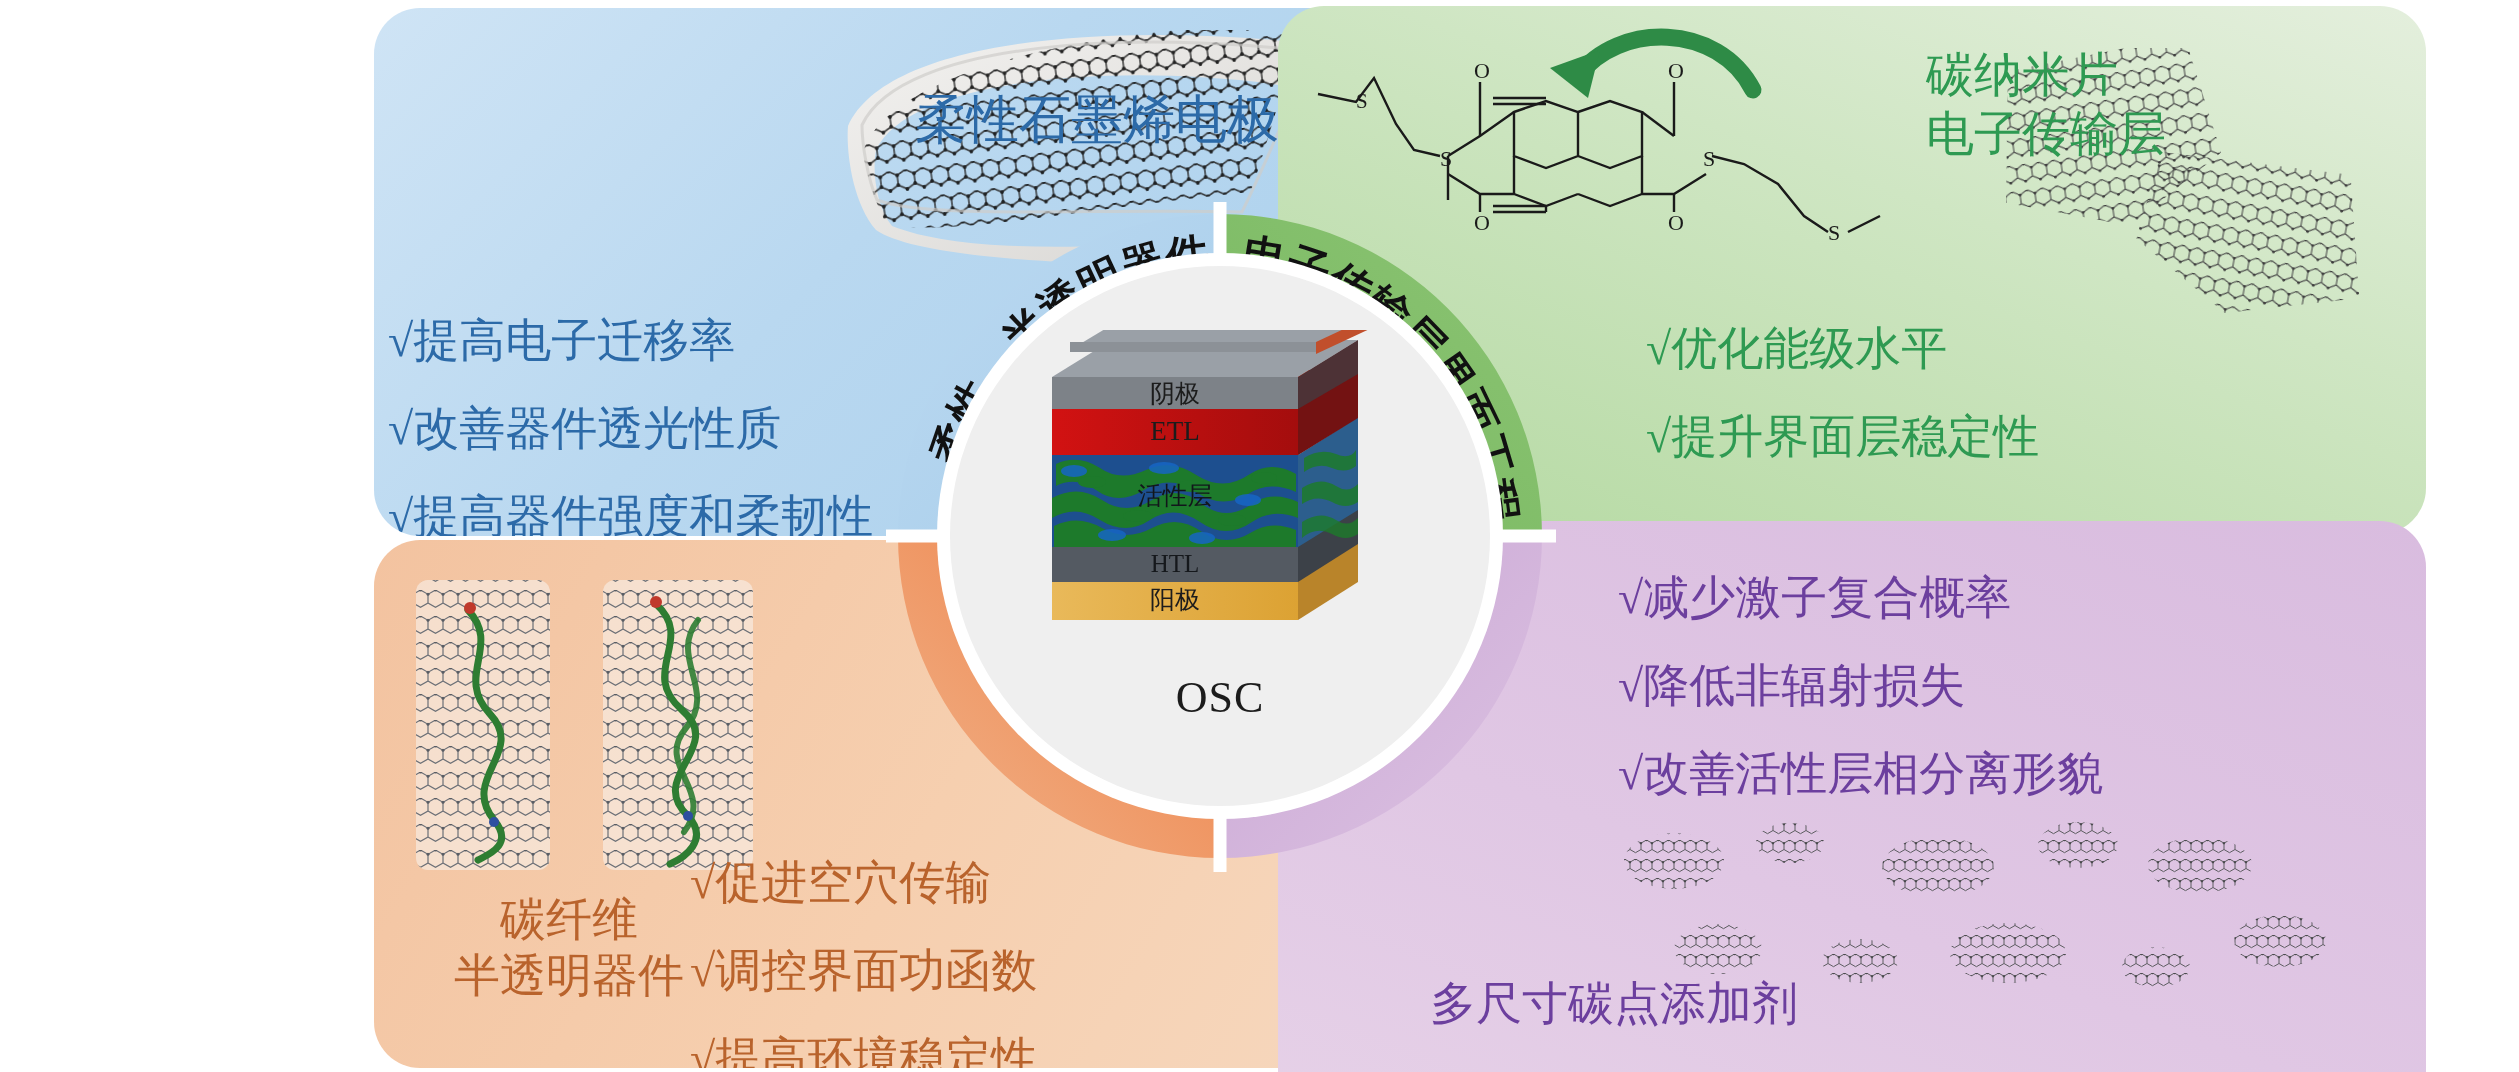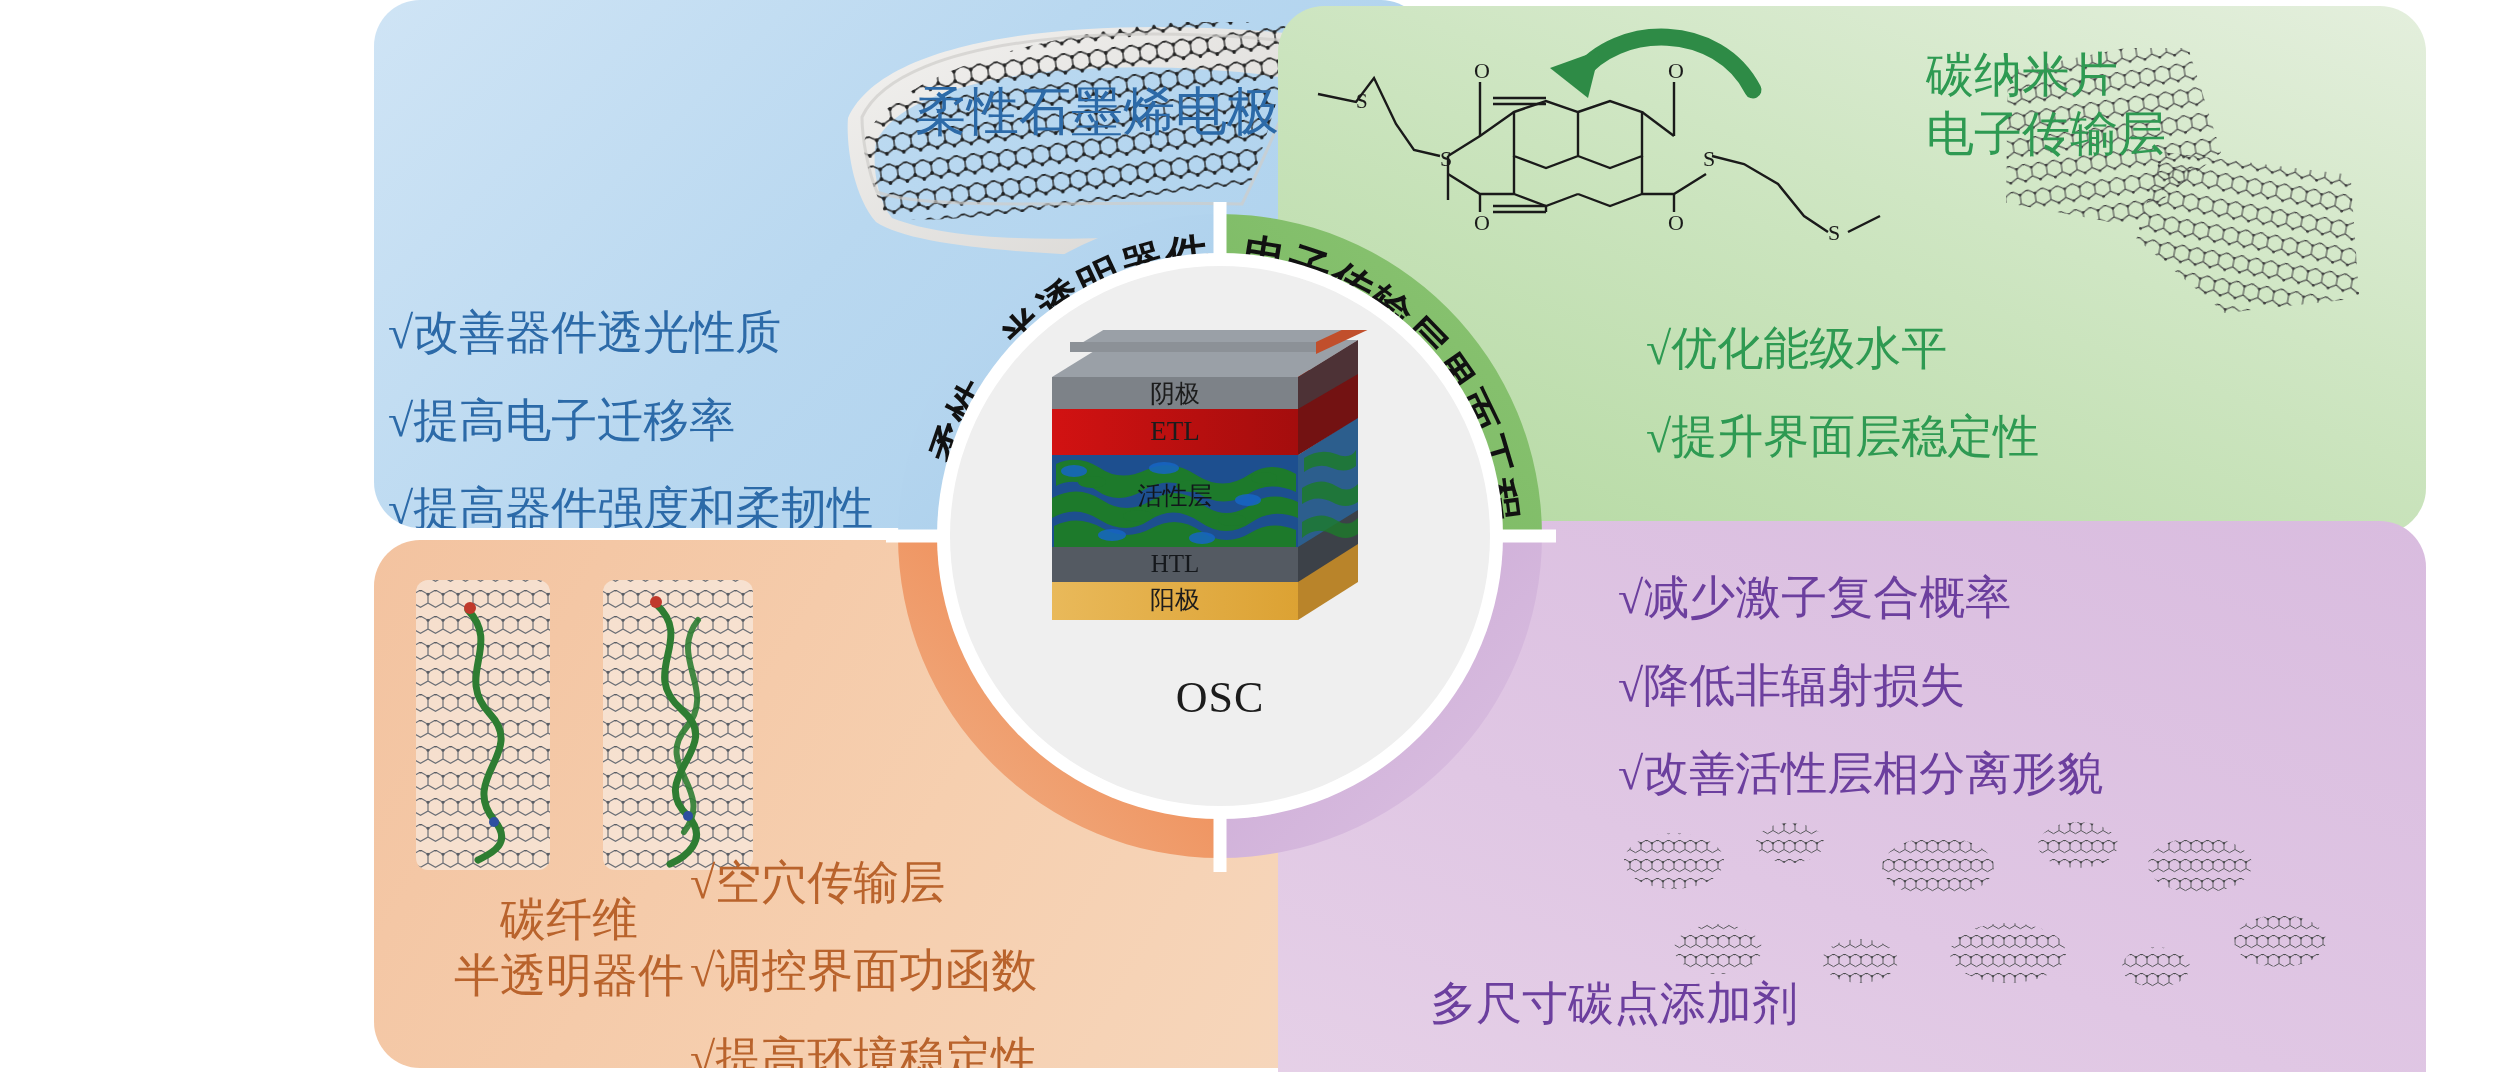--- a/index.html
+++ b/index.html
@@ -1,21 +1,21 @@
 <!DOCTYPE html>
 <html><head>
 <meta charset="utf-8">
 <style>
   html,body{margin:0;padding:0;background:#fff;}
   body{font-family:"Liberation Serif","DejaVu Serif",serif;}
   #stage{position:relative;width:2519px;height:1072px;background:#ffffff;overflow:hidden;}
 
   
   .panel{position:absolute;overflow:hidden;}
-  .p-blue{left:374px;top:0;width:1005px;height:528px;border-radius:46px;
+  .p-blue{left:374px;top:8px;width:1005px;height:528px;border-radius:46px;
     background:linear-gradient(135deg,#cfe4f5 0%,#b9d8f0 45%,#a9cfec 100%);padding-left:48px;}
   .p-green{left:1278px;top:6px;width:1148px;height:528px;border-radius:46px;
     background:linear-gradient(200deg,#e4efdd 0%,#cfe6c3 40%,#b4d9a1 100%);}
   .p-orange{left:374px;top:540px;width:1005px;height:528px;border-radius:46px;
     background:linear-gradient(300deg,#f6d7bd 0%,#f6cfaf 45%,#f3c3a0 100%);}
   .p-purple{left:1278px;top:521px;width:1148px;height:680px;border-radius:46px;
     background:linear-gradient(20deg,#e7d3e8 0%,#e0c7e4 45%,#d9bcdf 100%);}
 
   
   .ring{position:absolute;left:880px;top:196px;width:680px;height:680px;}
@@ -80,22 +80,22 @@
       <path d="M6,96 C48,2 300,-8 488,16 L470,60 C300,30 70,44 34,120 C30,140 34,176 50,196 C130,228 300,216 412,206 L400,236 C250,236 78,230 34,200 C10,172 4,120 6,96 Z" fill="url(#shg)"></path>
       <g clip-path="url(#sheetclip)" transform="rotate(-7 240 100)">
         <rect x="-20" y="-20" width="560" height="280" fill="url(#hexpat)" opacity="0.92"></rect>
       </g>
       <path d="M20,95 C60,10 300,0 470,22 C470,22 430,120 400,182 C250,178 90,190 35,170 C26,150 20,115 20,95 Z" fill="none" stroke="#cfcdca" stroke-width="3" opacity="0.7"></path>
     </svg>
 
     <div class="title t-blue abs" style="left:541px;top:80px;">柔性石墨烯电极</div>
 
     <div class="bullets b-blue abs" style="left:14px;top:298px;">
+      <div>√提高电子迁移率</div>
       <div>√改善器件透光性质</div>
-      <div>√提高电子迁移率</div>
       <div>√提高器件强度和柔韧性</div>
     </div>
   </div>
 
   <div class="panel p-green">
     <svg class="abs" style="left:10px;top:10px;" width="660" height="300" viewBox="0 0 660 300">
       <g stroke="#1a1a1a" stroke-width="2.4" fill="none">
 
         <path d="M30,78 L68,86 L86,62 L108,108 L126,134 L152,140"></path>
         <text x="68" y="92" font-size="21" fill="#1a1a1a" stroke="none" font-family="'Liberation Serif',serif">S</text>
@@ -193,21 +193,21 @@
         <path d="M300,56 C270,94 320,126 288,164 C256,202 318,226 286,268" stroke="#2e7d32" stroke-width="6" fill="none" stroke-linecap="round" opacity="0.9"></path>
         <circle cx="258" cy="38" r="6" fill="#c0392b"></circle>
           <circle cx="290" cy="252" r="5" fill="#2d4fa0"></circle>
       </g>
     </svg>
 
     <div class="title t-orange abs" style="left:50px;top:352px;width:290px;text-align:center;white-space:pre-line;">碳纤维
 半透明器件</div>
 
     <div class="bullets b-orange abs" style="left:316px;top:308px;">
-      <div>√空穴传输层</div>
+      <div>√促进空穴传输</div>
       <div>√调控界面功函数</div>
       <div>√提高环境稳定性</div>
     </div>
   </div>
 
   <div class="panel p-purple">
     <div class="bullets b-purple abs" style="left:340px;top:42px;">
       <div>√减少激子复合概率</div>
       <div>√降低非辐射损失</div>
       <div>√改善活性层相分离形貌</div>

